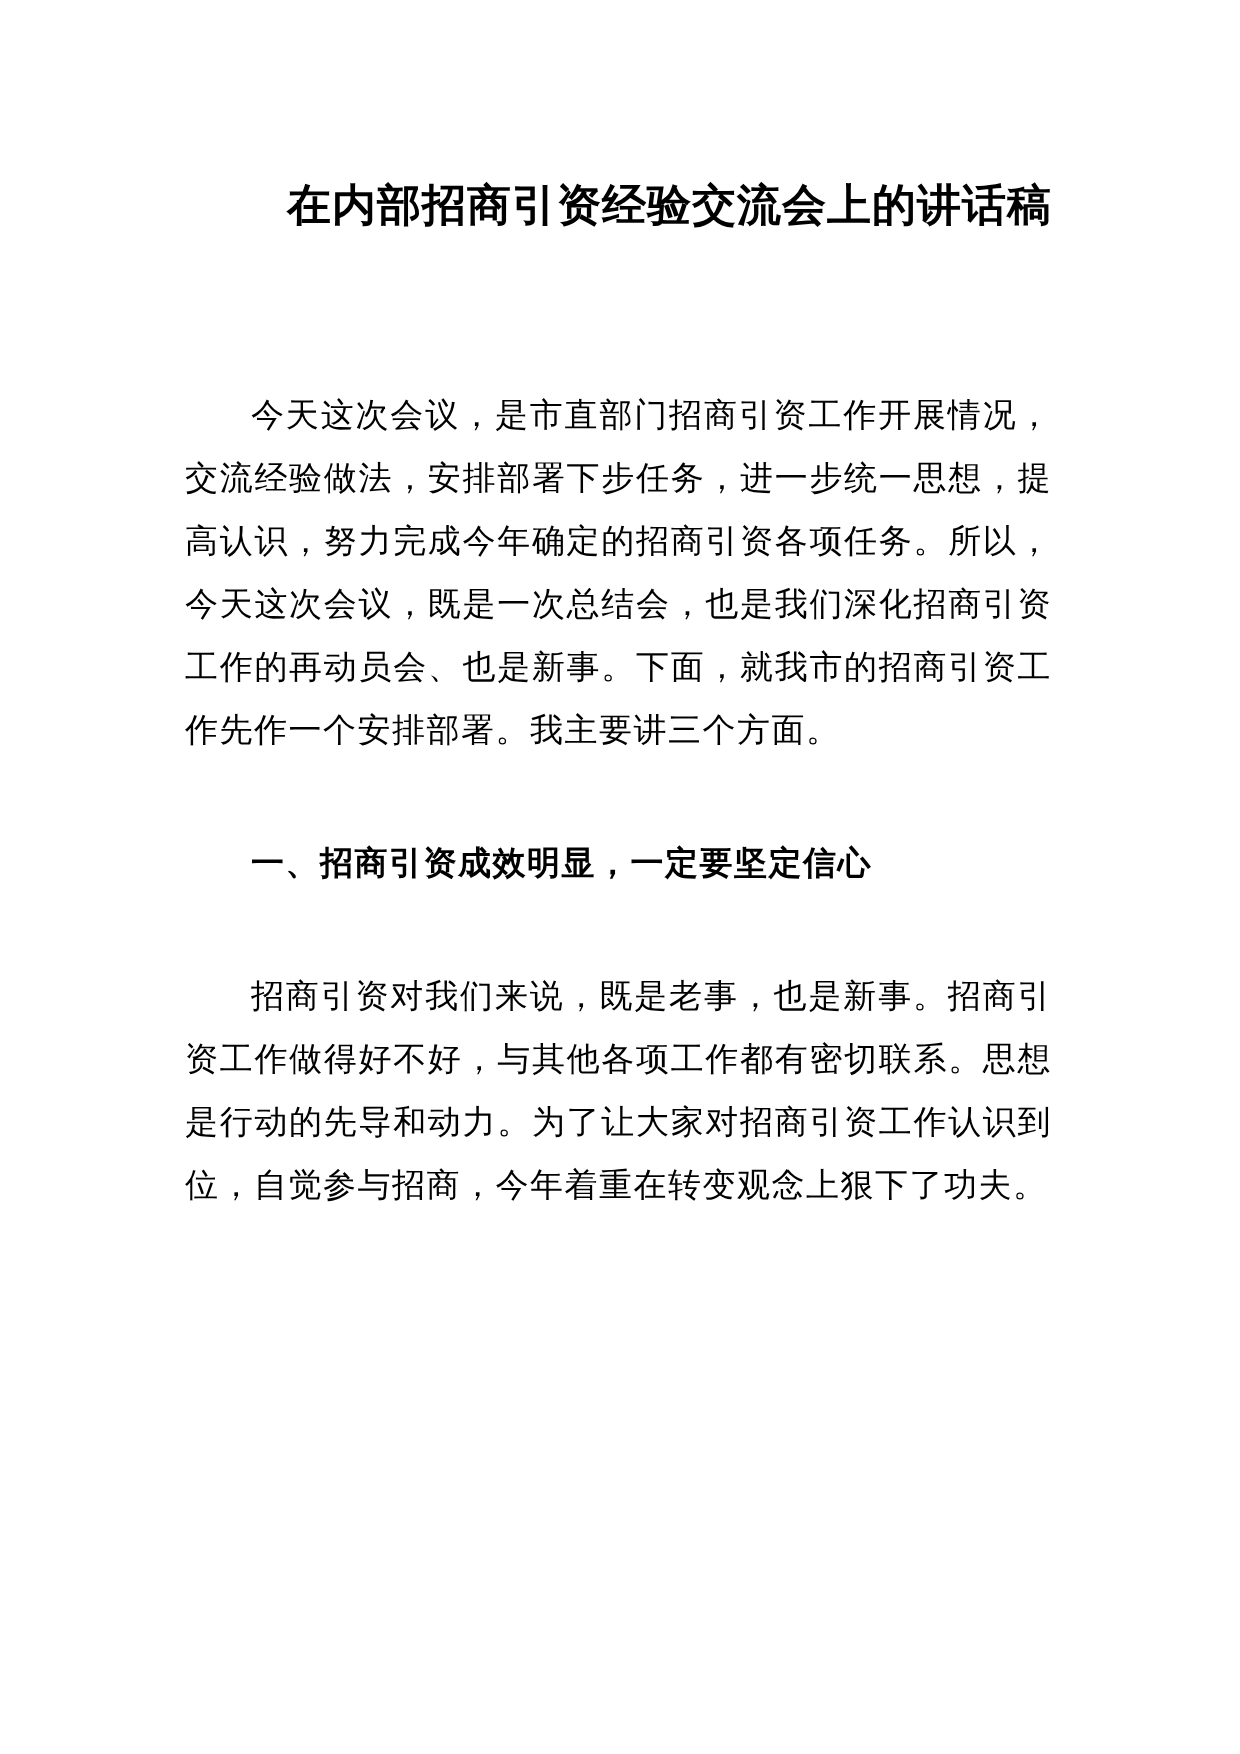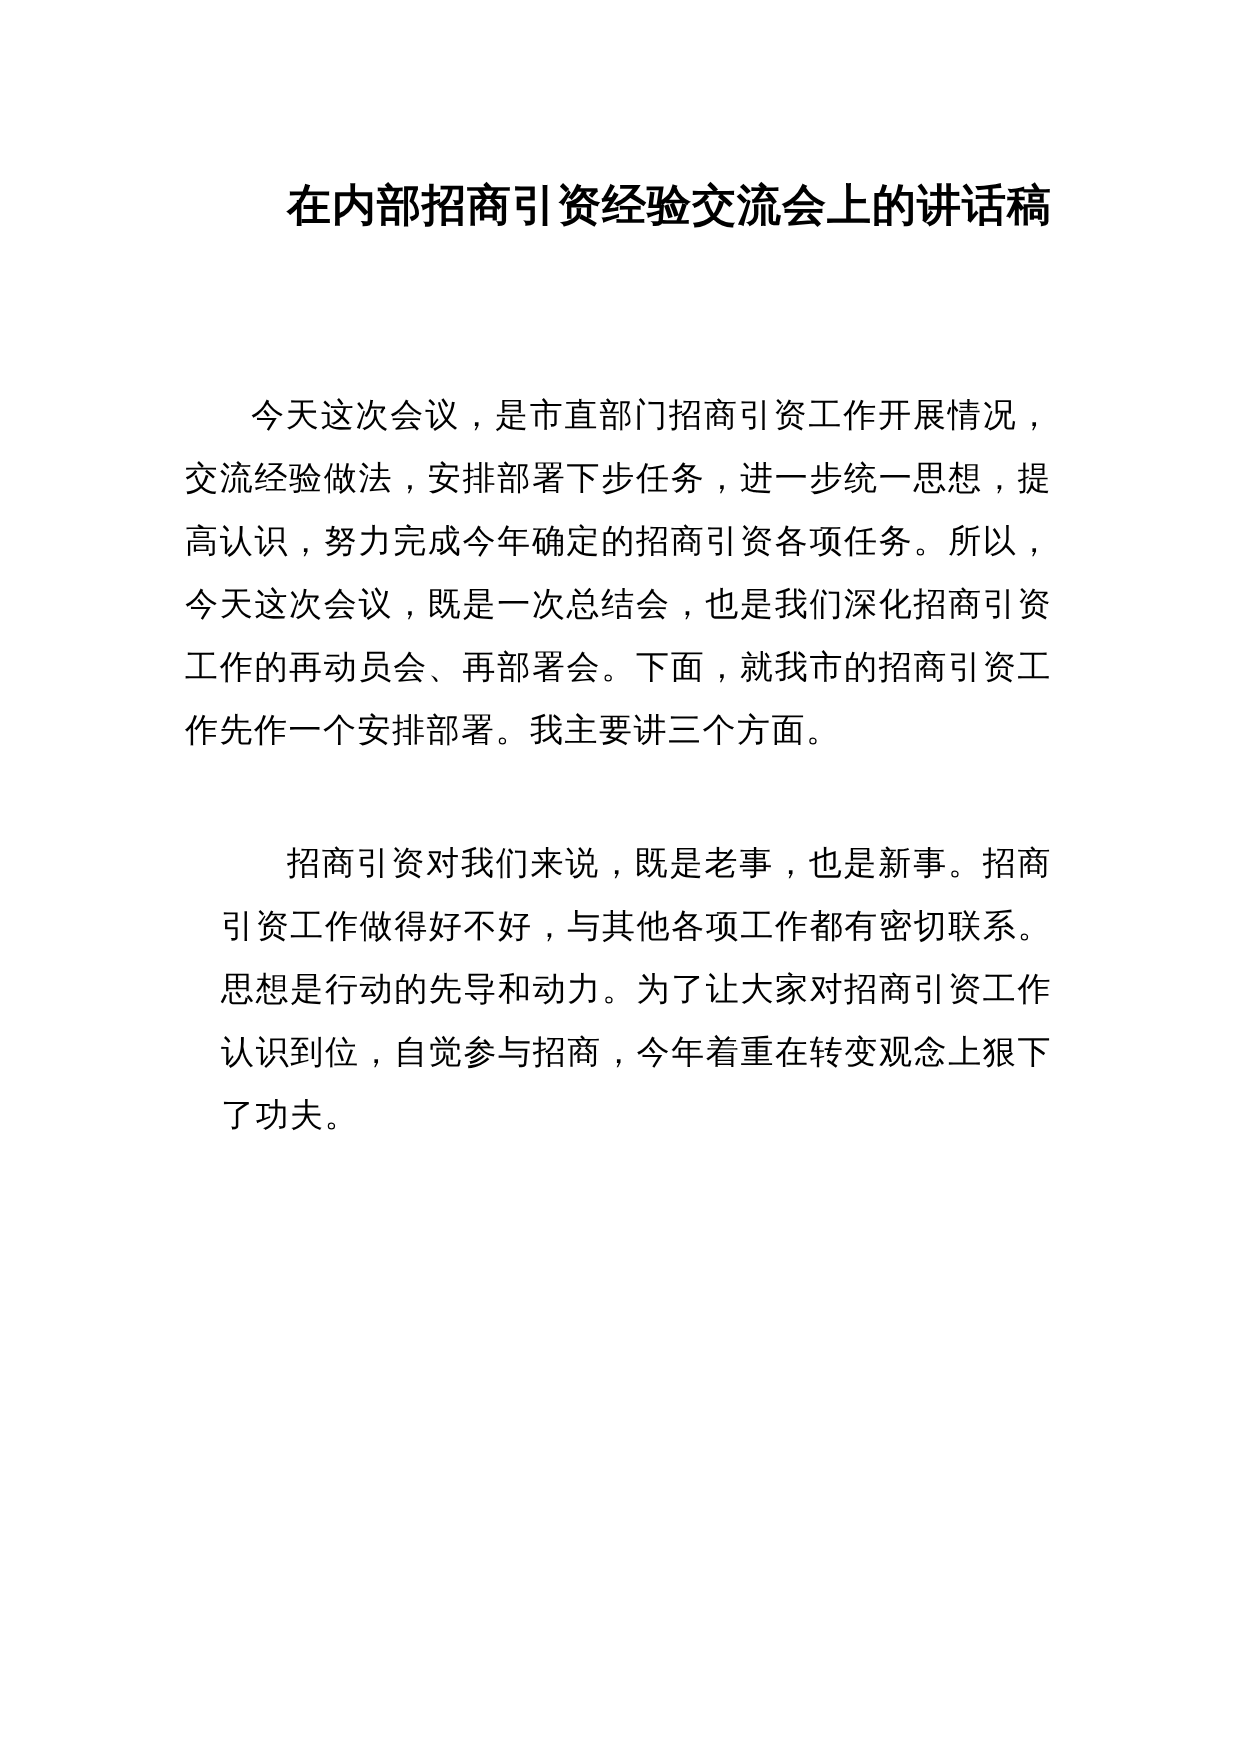--- a/index.html
+++ b/index.html
@@ -40,28 +40,28 @@
     text-indent: 66px;
     text-align: justify;
     text-justify: inter-ideograph;
   }
   .section-heading,
   .emphasis-line {
     font-weight: 700;
   }
   .para:last-child {
     margin-bottom: 0;
-    margin-left: 36px;
   }
 </style>
 </head>
 <body>
 
 <div class="page">
   <h1 class="doc-title">在内部招商引资经验交流会上的讲话稿</h1>
 
-  <p class="para">今天这次会议，是市直部门招商引资工作开展情况，交流经验做法，安排部署下步任务，进一步统一思想，提高认识，努力完成今年确定的招商引资各项任务。所以，今天这次会议，既是一次总结会，也是我们深化招商引资工作的再动员会、再部署会。下面，就我市的招商引资工作先作一个安排部署。我主要讲三个方面。</p>
+  <p class="para">今天这次会议，是市直部门招商引资工作开展情况，交流经验做法，安排部署下步任务，进一步统一思想，提高认识，努力完成今年确定的招商引资各项任务。所以，今天这次会议，既是一次总结会，也是我们深化招商引资工作的再动员会、也是新事。下面，就我市的招商引资工作先作一个安排部署。我主要讲三个方面。</p>
 
+  <p class="section-heading">一、招商引资成效明显，一定要坚定信心</p>
 
 
 
   <p class="para">招商引资对我们来说，既是老事，也是新事。招商引资工作做得好不好，与其他各项工作都有密切联系。思想是行动的先导和动力。为了让大家对招商引资工作认识到位，自觉参与招商，今年着重在转变观念上狠下了功夫。</p>
 </div>
 
 </body></html>

